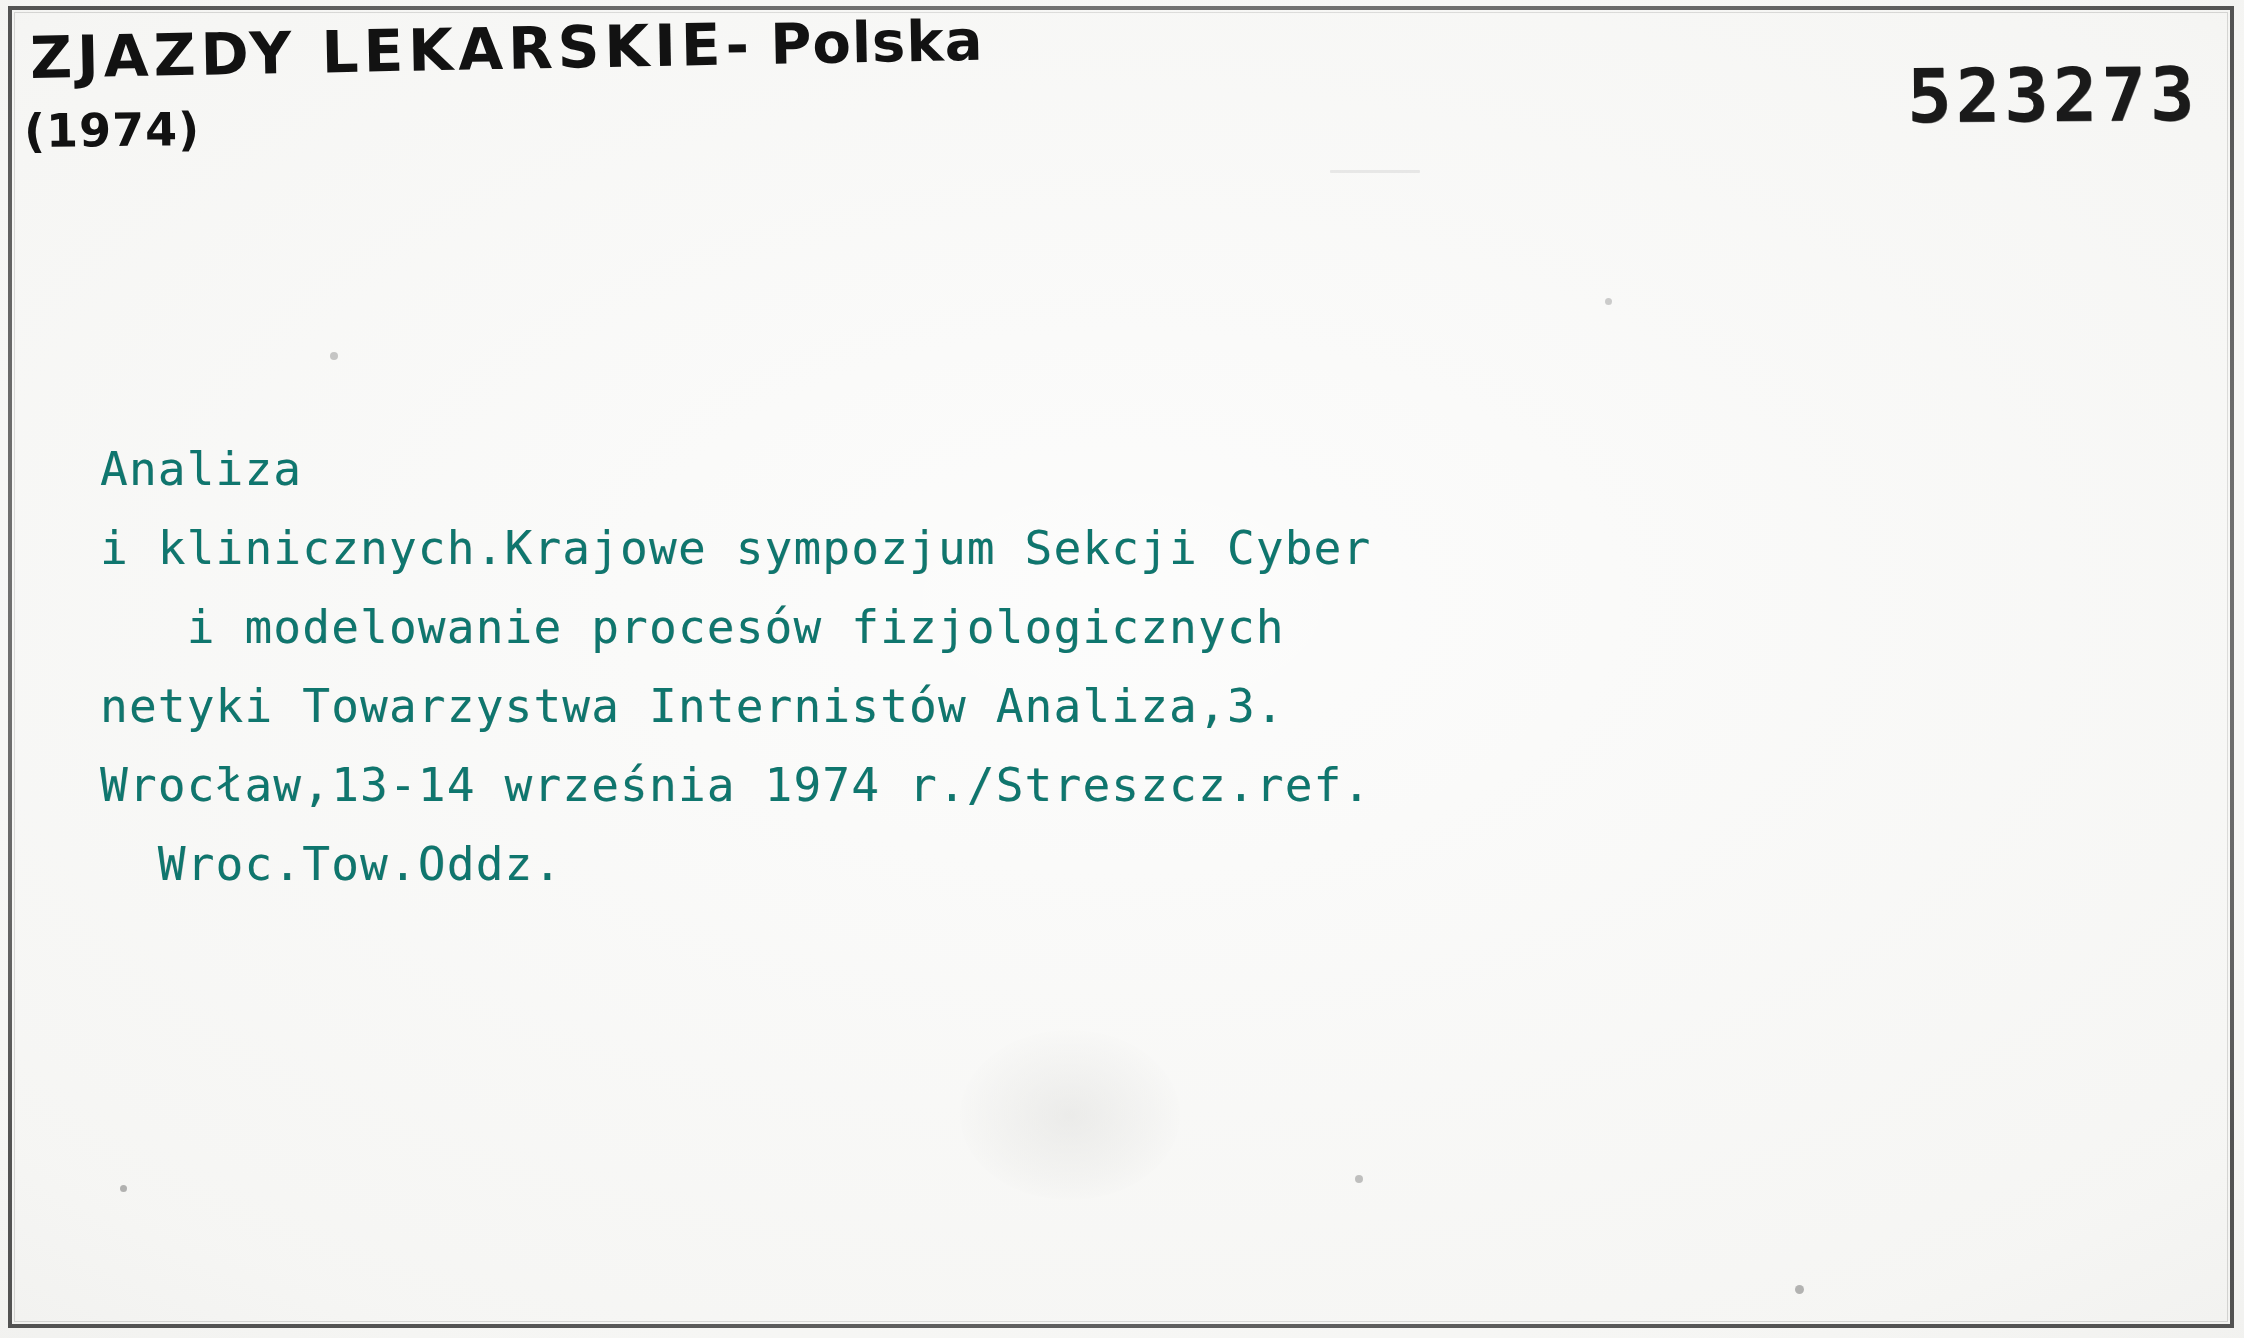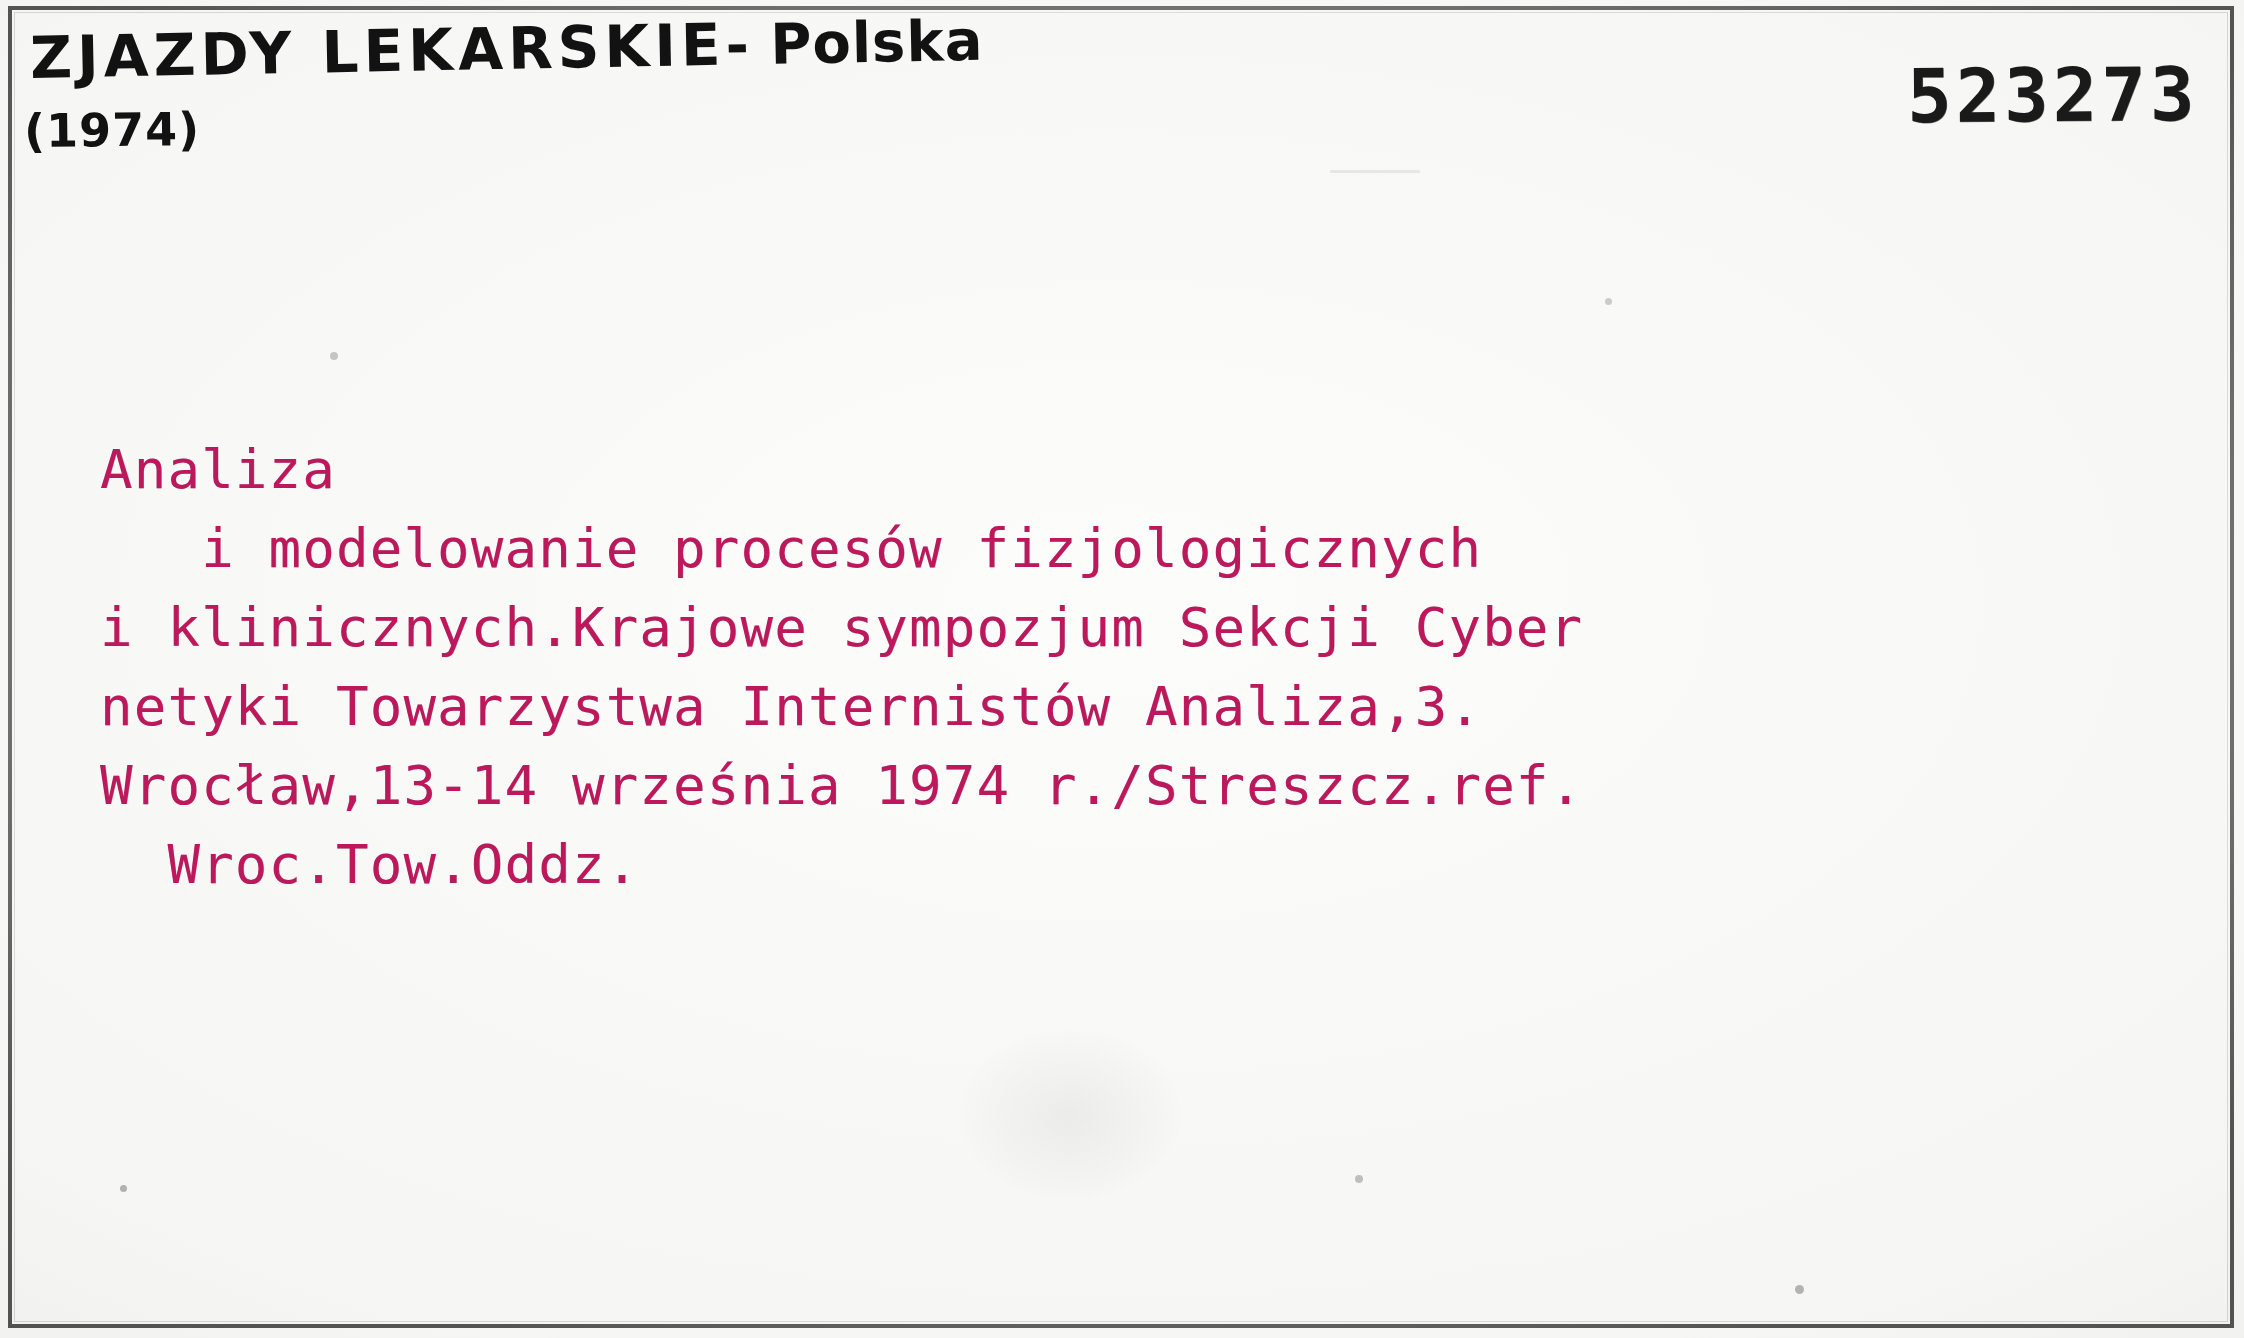--- a/index.html
+++ b/index.html
@@ -100,23 +100,23 @@
   
   .typed-block {
     position: absolute;
     z-index: 4;
     left: 100px;
     top: 430px;
     right: 10px;
   }
   .typed-line {
     font-family: "DejaVu Sans Mono", monospace;
-    font-size: 54px;
+    font-size: 46px;
     line-height: 79px;
-    color: #be185d;
+    color: #0f766e;
     white-space: pre;
     letter-spacing: 1.2px;
     text-shadow: 0.4px 0.3px 0 rgba(0,0,0,0.25);
   }
 
   .stray-mark {
     position: absolute;
     z-index: 2;
     background: rgba(40,40,40,0.45);
     border-radius: 50%;
@@ -158,20 +158,20 @@
   <div class="handwriting hw-line1">
     <span class="part-a">ZJAZDY LEKARSKIE</span><span class="part-b">- Polska</span>
   </div>
 
   <div class="handwriting hw-line2">(1974)</div>
 
   <div class="accession">523273</div>
 
   <div class="typed-block">
     <div class="typed-line">Analiza</div>
+    <div class="typed-line">i klinicznych.Krajowe sympozjum Sekcji Cyber</div>
     <div class="typed-line">   i modelowanie procesów fizjologicznych</div>
-    <div class="typed-line">i klinicznych.Krajowe sympozjum Sekcji Cyber</div>
     <div class="typed-line">netyki Towarzystwa Internistów Analiza,3.</div>
     <div class="typed-line">Wrocław,13-14 września 1974 r./Streszcz.ref.</div>
     <div class="typed-line">  Wroc.Tow.Oddz.</div>
   </div>
 
 </div>
 
 </body></html>

